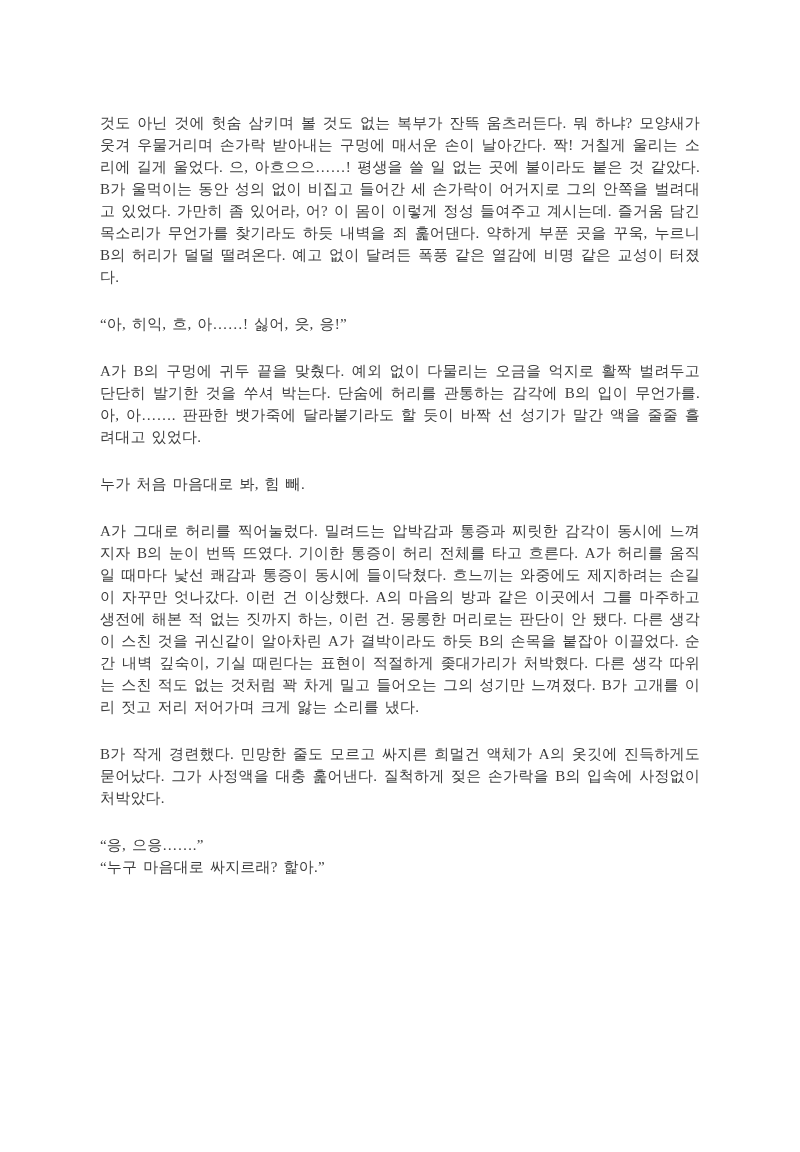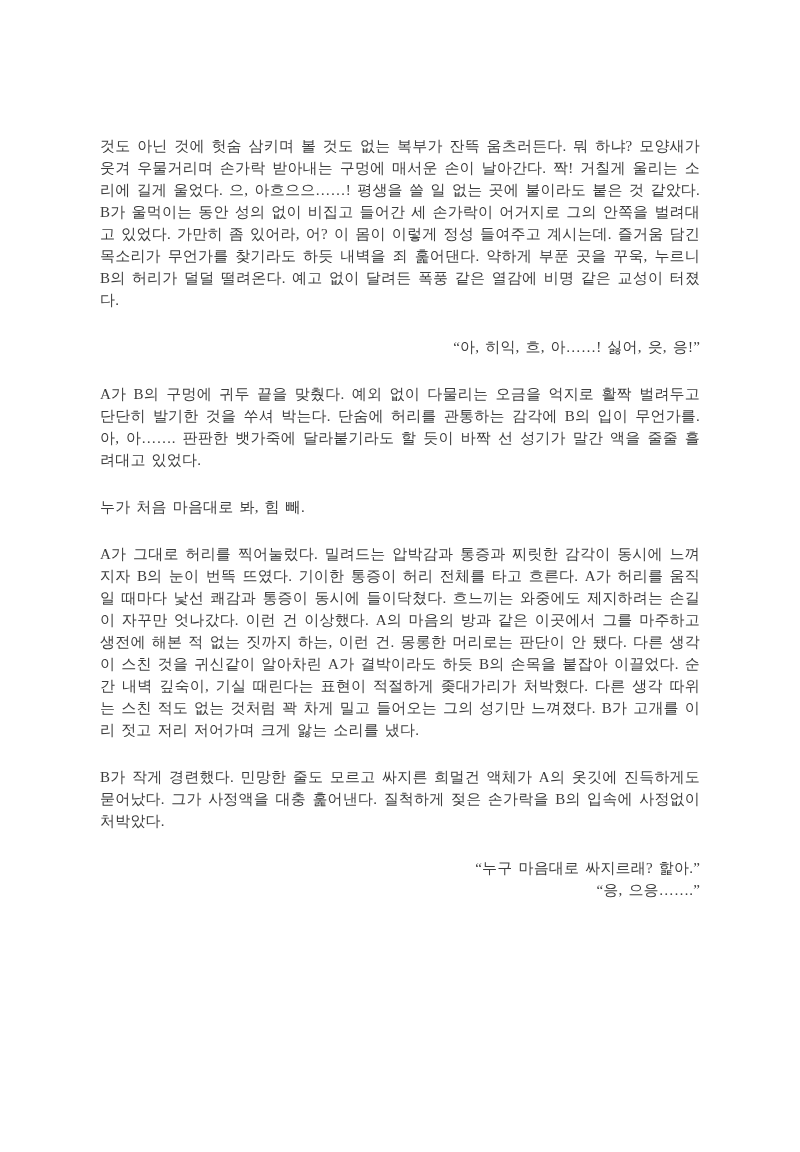--- a/index.html
+++ b/index.html
@@ -11,40 +11,40 @@
     position: relative;
     width: 800px;
     height: 1152px;
     background: #ffffff;
     overflow: hidden;
     font-family: "Liberation Serif", "DejaVu Serif", serif;
   }
   .text-block {
     position: absolute;
     left: 100px;
-    top: 135px;
+    top: 112px;
     width: 600px;
     color: #3d3d3d;
     font-size: 15px;
     line-height: 22px;
     letter-spacing: 0.2px;
     word-spacing: 2px;
   }
   .block {
     margin: 0 0 25px 0;
   }
   .block p {
     margin: 0;
   }
   .narration p {
     text-align: justify;
     text-justify: inter-word;
   }
   .dialogue p {
-    text-align: right;
+    text-align: left;
   }
 </style>
 </head>
 <body>
 
 <div class="page">
   <div class="text-block">
 
     <div class="block narration">
       <p>것도 아닌 것에 헛숨 삼키며 볼 것도 없는 복부가 잔뜩 움츠러든다. 뭐 하냐? 모양새가 웃겨 우물거리며 손가락 받아내는 구멍에 매서운 손이 날아간다. 짝! 거칠게 울리는 소리에 길게 울었다. 으, 아흐으으……! 평생을 쓸 일 없는 곳에 불이라도 붙은 것 같았다. B가 울먹이는 동안 성의 없이 비집고 들어간 세 손가락이 어거지로 그의 안쪽을 벌려대고 있었다. 가만히 좀 있어라, 어? 이 몸이 이렇게 정성 들여주고 계시는데. 즐거움 담긴 목소리가 무언가를 찾기라도 하듯 내벽을 죄 훑어댄다. 약하게 부푼 곳을 꾸욱, 누르니 B의 허리가 덜덜 떨려온다. 예고 없이 달려든 폭풍 같은 열감에 비명 같은 교성이 터졌다.</p>
@@ -69,18 +69,18 @@
     <div class="block narration">
       <p>A가 그대로 허리를 찍어눌렀다. 밀려드는 압박감과 통증과 찌릿한 감각이 동시에 느껴지자 B의 눈이 번뜩 뜨였다. 기이한 통증이 허리 전체를 타고 흐른다. A가 허리를 움직일 때마다 낯선 쾌감과 통증이 동시에 들이닥쳤다. 흐느끼는 와중에도 제지하려는 손길이 자꾸만 엇나갔다. 이런 건 이상했다. A의 마음의 방과 같은 이곳에서 그를 마주하고 생전에 해본 적 없는 짓까지 하는, 이런 건. 몽롱한 머리로는 판단이 안 됐다. 다른 생각이 스친 것을 귀신같이 알아차린 A가 결박이라도 하듯 B의 손목을 붙잡아 이끌었다. 순간 내벽 깊숙이, 기실 때린다는 표현이 적절하게 좆대가리가 처박혔다. 다른 생각 따위는 스친 적도 없는 것처럼 꽉 차게 밀고 들어오는 그의 성기만 느껴졌다. B가 고개를 이리 젓고 저리 저어가며 크게 앓는 소리를 냈다.</p>
     </div>
 
 
     <div class="block narration">
       <p>B가 작게 경련했다. 민망한 줄도 모르고 싸지른 희멀건 액체가 A의 옷깃에 진득하게도 묻어났다. 그가 사정액을 대충 훑어낸다. 질척하게 젖은 손가락을 B의 입속에 사정없이 처박았다.</p>
     </div>
 
     <div class="block dialogue">
+      <p>“응, 으응…….”</p>
       <p>“누구 마음대로 싸지르래? 핥아.”</p>
-      <p>“응, 으응…….”</p>
     </div>
 
   </div>
 </div>
 
 </body></html>

